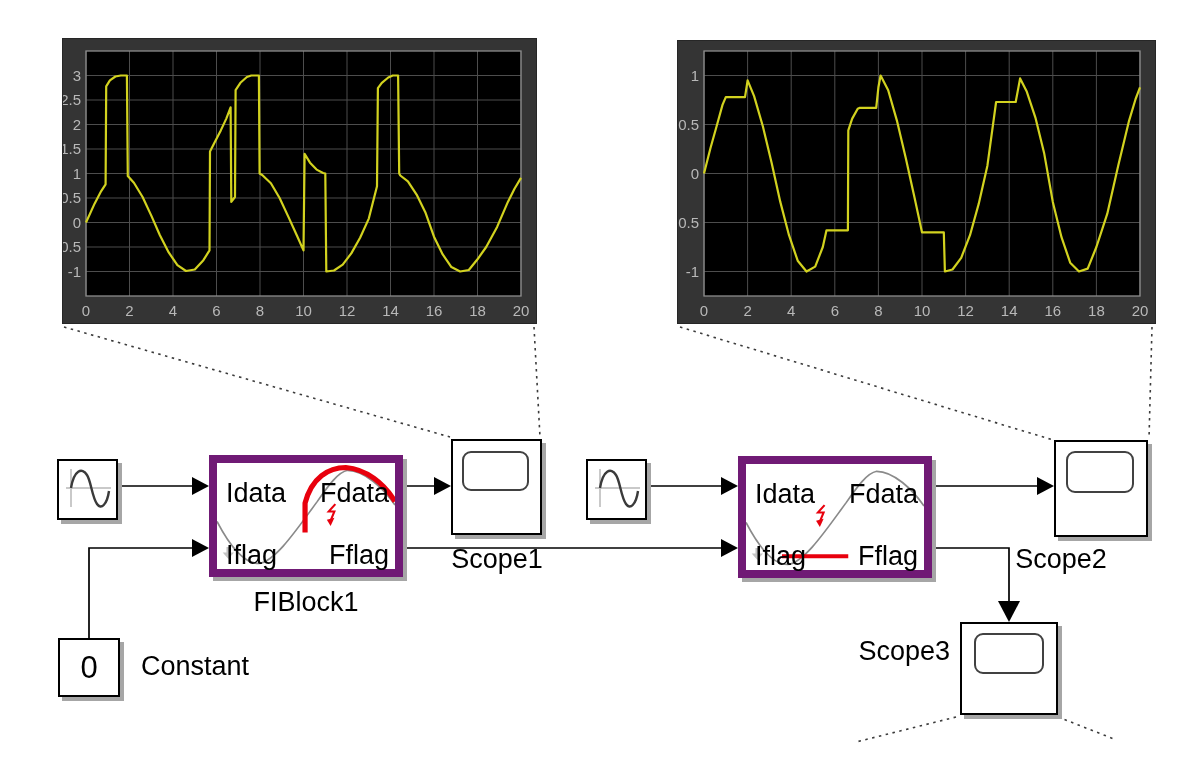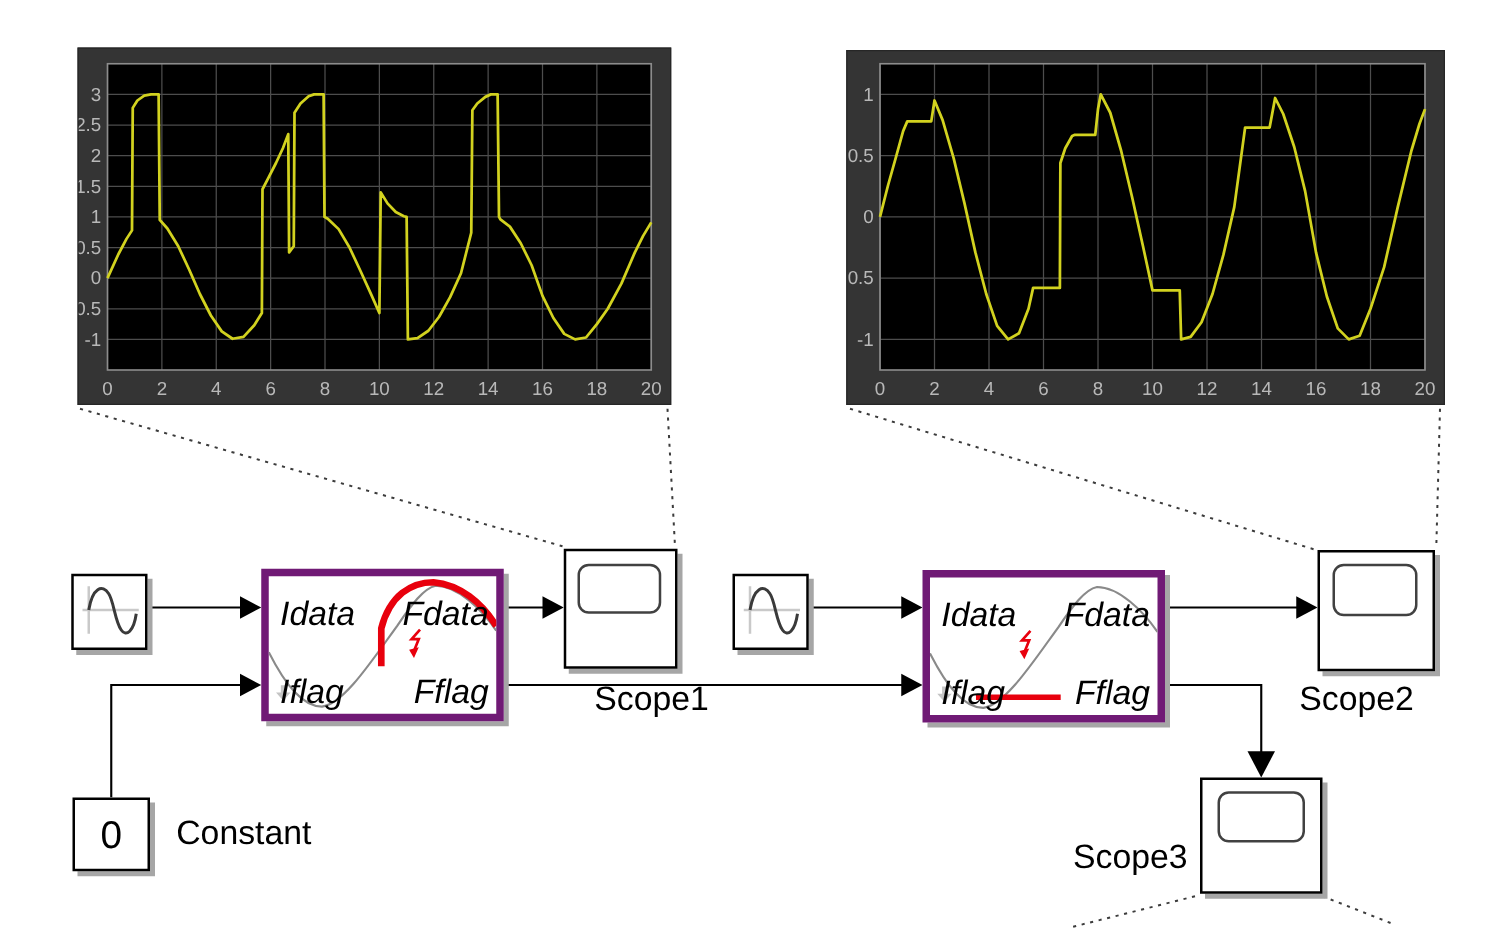--- a/index.html
+++ b/index.html
@@ -2,25 +2,25 @@
 <html><head>
 <meta charset="utf-8">
 <style>
   html,body{margin:0;padding:0;background:#ffffff;}
   .canvas{position:relative;width:1200px;height:760px;background:#ffffff;overflow:hidden;
           font-family:"Liberation Sans",sans-serif;}
   svg{display:block;}
   .wires{position:absolute;left:0;top:0;z-index:1;}
   .block{position:absolute;box-sizing:border-box;background:#ffffff;z-index:2;}
   .simple-block{border:2px solid #000;box-shadow:4px 4px 0 #a6a6a6;}
-  .fiblock{border:6px solid #701a75;box-shadow:4px 4px 0 #a6a6a6;font-style:italic;}
+  .fiblock{border:8px solid #701a75;box-shadow:4px 4px 0 #a6a6a6;}
   .scope-screen{position:absolute;border:2.5px solid #414141;border-radius:9px;background:#fff;}
   .port-label{position:absolute;font-size:27px;color:#000;white-space:nowrap;line-height:1;}
   .blk-label{position:absolute;font-size:27px;color:#000;z-index:3;white-space:nowrap;line-height:1;}
-  .center{text-align:right;}
+  .center{text-align:center;}
   .right{text-align:right;}
   .scope-window{position:absolute;background:#343434;z-index:2;border:1px solid #262626;
                 box-sizing:content-box;}
   .const-value{position:absolute;left:0;top:0;width:100%;height:100%;display:flex;
                align-items:center;justify-content:center;font-size:31px;color:#000;}
   .fib-art{position:absolute;left:0;top:0;width:100%;height:100%;}
 </style>
 </head>
 <body>
 
@@ -171,20 +171,21 @@
       </g>
       <g transform="translate(6,92)">
         <polygon points="4,0 8,0 8,6 12,6 6,13 0,6 4,6" fill="#c4c4c4"></polygon>
       </g>
     </svg>
     <span class="port-label" style="left:9px;top:17px;">Idata</span>
     <span class="port-label" style="right:6px;top:17px;">Fdata</span>
     <span class="port-label" style="left:9px;top:79px;">Iflag</span>
     <span class="port-label" style="right:6px;top:79px;">Fflag</span>
   </div>
+  <div class="blk-label center" style="left:206px;top:589px;width:200px;">FIBlock1</div>
 
   <div class="block simple-block" style="left:451px;top:439px;width:91px;height:96px;">
     <div class="scope-screen" style="left:9px;top:10px;width:63px;height:36px;"></div>
   </div>
   <div class="blk-label center" style="left:427px;top:546px;width:140px;">Scope1</div>
 
   <div class="block fiblock" style="left:738px;top:456px;width:194px;height:122px;">
     <svg class="fib-art" viewBox="0 0 188 116" preserveAspectRatio="none">
       <path d="M0,64 C14,92 28,110 44,110 C62,108 86,70 106,42 C118,24 128,10 138,8 C156,8 176,28 188,46" fill="none" stroke="#8a8a8a" stroke-width="1.8"></path>
       <line x1="38" y1="101" x2="108" y2="101" stroke="#e8000d" stroke-width="4.5"></line>
@@ -203,20 +204,20 @@
   </div>
 
   <div class="block simple-block" style="left:1054px;top:440px;width:94px;height:97px;">
     <div class="scope-screen" style="left:10px;top:9px;width:64px;height:38px;"></div>
   </div>
   <div class="blk-label center" style="left:991px;top:546px;width:140px;">Scope2</div>
 
   <div class="block simple-block" style="left:960px;top:622px;width:98px;height:93px;">
     <div class="scope-screen" style="left:12px;top:9px;width:66px;height:37px;"></div>
   </div>
-  <div class="blk-label right" style="left:790px;top:672px;width:160px;">Scope3</div>
+  <div class="blk-label right" style="left:790px;top:638px;width:160px;">Scope3</div>
 
   <div class="block simple-block" style="left:58px;top:638px;width:62px;height:59px;">
     <div class="const-value">0</div>
   </div>
   <div class="blk-label" style="left:141px;top:653px;">Constant</div>
 
 </div>
 
 </body></html>

